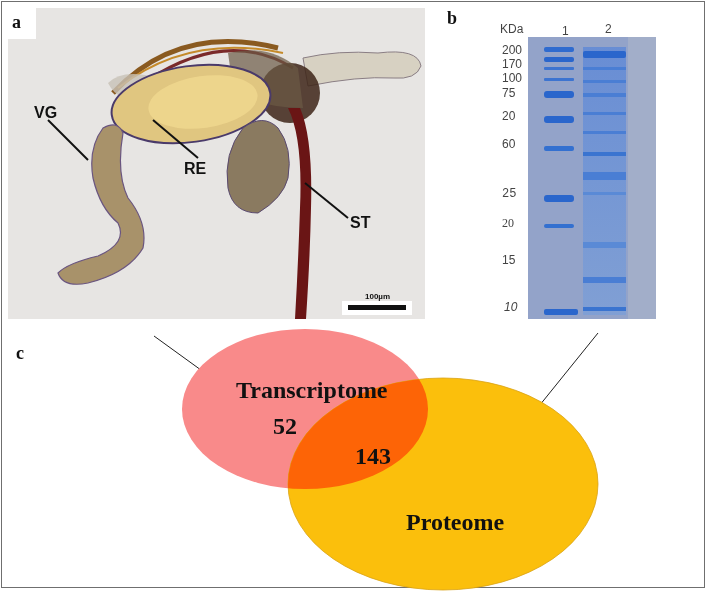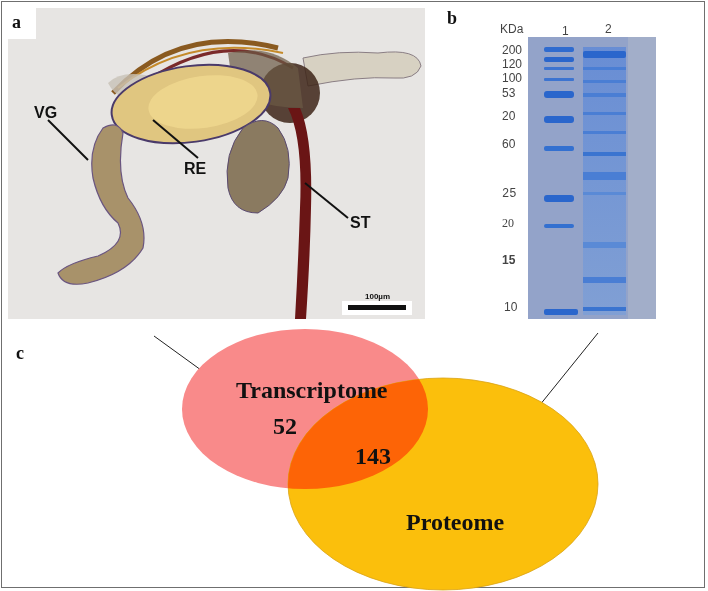--- a/index.html
+++ b/index.html
@@ -62,29 +62,29 @@
   </svg>
 </div>
 <div class="panel-label" id="label-a">a</div>
 
 <div class="panel-label" id="label-b">b</div>
 <div class="gel-labels" style="left:500px; top:22px;">KDa</div>
 <div class="gel-labels" style="left:562px; top:24px;">1</div>
 <div class="gel-labels" style="left:605px; top:22px;">2</div>
 
 <div class="gel-labels" style="left:502px; top:43px;">200</div>
-<div class="gel-labels" style="left:502px; top:57px;">120</div>
+<div class="gel-labels" style="left:502px; top:57px;">170</div>
 <div class="gel-labels" style="left:502px; top:71px;">100</div>
-<div class="gel-labels" style="left:502px; top:86px;">53</div>
+<div class="gel-labels" style="left:502px; top:86px;">75</div>
 <div class="gel-labels" style="left:502px; top:109px;">20</div>
 <div class="gel-labels" style="left:502px; top:137px;">60</div>
 <div class="gel-labels" style="left:502px; top:187px;font-family:Liberation Mono, monospace;">25</div>
 <div class="gel-labels" style="left:502px; top:216px;font-family:Liberation Serif, serif;">20</div>
-<div class="gel-labels" style="left:502px; top:253px;font-weight:bold;">15</div>
-<div class="gel-labels" style="left:504px; top:300px;">10</div>
+<div class="gel-labels" style="left:502px; top:253px;">15</div>
+<div class="gel-labels" style="left:504px; top:300px;font-style:italic;">10</div>
 
 <div class="gel">
   <svg width="128" height="282" viewBox="0 0 128 282">
     <defs>
       <linearGradient id="lane2" x1="0" y1="0" x2="0" y2="1">
         <stop offset="0" stop-color="#5a86d8"></stop>
         <stop offset="0.5" stop-color="#6b93d8"></stop>
         <stop offset="1" stop-color="#7a9ed8"></stop>
       </linearGradient>
     </defs>

